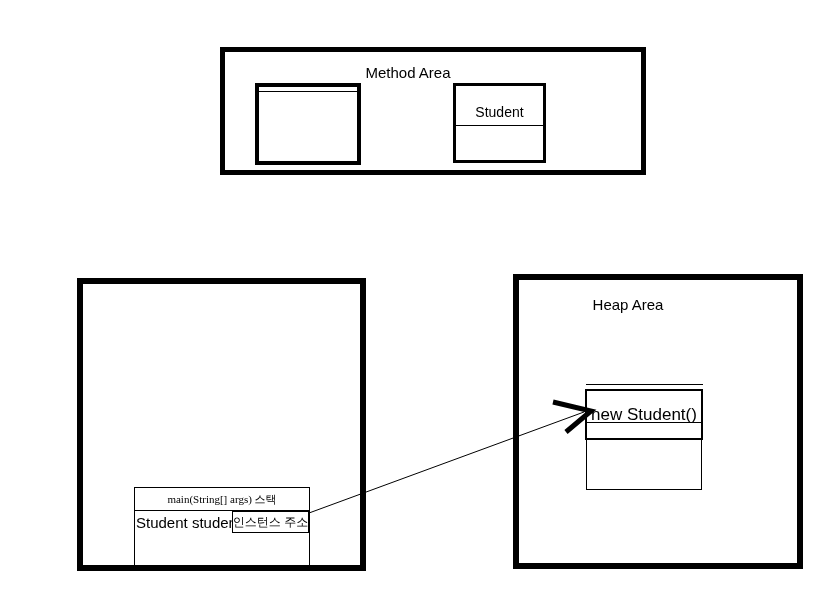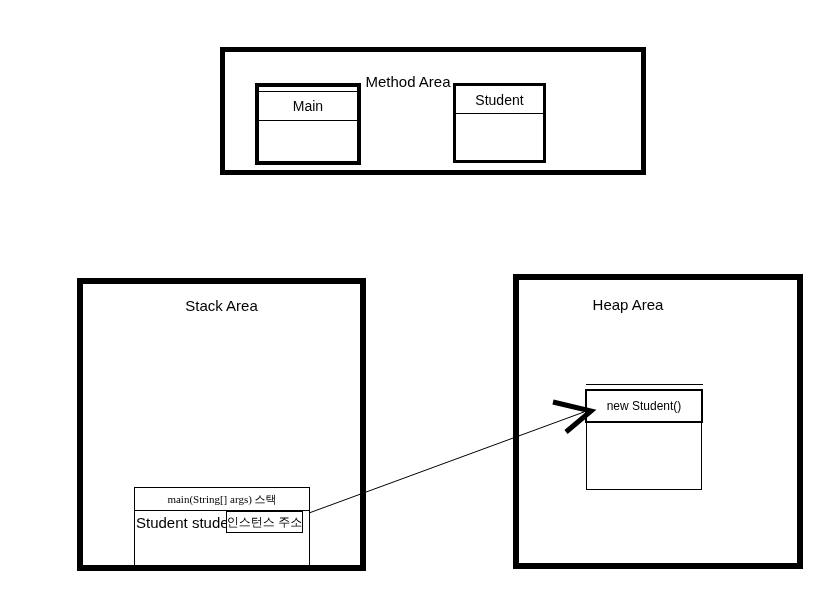--- a/index.html
+++ b/index.html
@@ -16,73 +16,71 @@
   .center { display: flex; align-items: center; justify-content: center; }
   .nowrap { white-space: nowrap; }
 
   
   #method-area { left: 220px; top: 47px;  width: 426px; height: 128px; border: 5px solid #000; }
   #stack-area  { left: 77px;  top: 278px; width: 289px; height: 293px; border: 6px solid #000; }
   #heap-area   { left: 513px; top: 274px; width: 290px; height: 295px; border: 6px solid #000; }
 
   
   .area-title { height: 18px; font-size: 15px; text-align: center; }
-  #method-title { left: 220px; top: 64px;  width: 376px; margin-top: 9px; }
+  #method-title { left: 220px; top: 64px;  width: 376px; }
   #stack-title  { left: 77px;  top: 297px; width: 289px; }
   #heap-title   { left: 513px; top: 296px; width: 230px; }
 
   
   #main-box { left: 255px; top: 83px; width: 106px; height: 82px; border: 4px solid #000;
               display: flex; flex-direction: column; }
   #main-box .topline { height: 4px; border-bottom: 1px solid #000; }
   #main-box .cls-header { height: 28px; border-bottom: 1px solid #000; font-size: 14px; }
   #main-box .cls-member { flex: 1; font-size: 11px; }
 
   #student-box { left: 453px; top: 83px; width: 93px; height: 80px; border: 3px solid #000;
                  display: flex; flex-direction: column; }
-  #student-box .cls-header { height: 27px; border-bottom: 1px solid #000; font-size: 14px; }
+  #student-box .cls-header { height: 27px; border-bottom: 1px solid #000; font-size: 14px; margin-top: 12px; }
   #student-box .cls-body { flex: 1; }
 
   
   #stack-frame { left: 134px; top: 487px; width: 176px; height: 80px; border: 1px solid #000; font-family: Liberation Serif, serif; }
   #stack-frame .frame-header { height: 22px; border-bottom: 1px solid #000; font-size: 11px; }
   #stack-var { left: 136px; top: 511px; width: 95px; height: 22px; font-size: 15px;
                display: flex; align-items: center; }
-  #instance-box { left: 226px; top: 511px; width: 77px; height: 22px; border: 1px solid #000;
+  #instance-box { left: 232px; top: 511px; width: 77px; height: 22px; border: 1px solid #000;
                   font-size: 12px; background: #ffffff; }
 
   
   #heap-topline { left: 586px; top: 384px; width: 117px; height: 1px; background: #000; }
-  #heap-header  { left: 585px; top: 389px; width: 118px; height: 34px; border: 2px solid #000;
-                  font-size: 12px; }
+  #heap-header  { left: 585px; top: 389px; width: 118px; height: 51px; border: 2px solid #000;
+                  font-size: 17px; }
   #heap-body    { left: 586px; top: 422px; width: 116px; height: 68px; border: 1px solid #000; }
 
   
   #arrow-svg { left: 0; top: 0; pointer-events: none; }
 </style>
 </head>
 <body>
 
 <div id="canvas">
 
   <div class="abs" id="method-area"></div>
   <div class="abs area-title" id="method-title">Method Area</div>
 
   <div class="abs" id="main-box">
     <div class="topline"></div>
-    <div class="cls-header center">Main</div>
   </div>
 
   <div class="abs" id="student-box">
     <div class="cls-header center">Student</div>
     <div class="cls-body"></div>
   </div>
 
   <div class="abs" id="stack-area"></div>
-  <div class="abs area-title" id="stack-title">Stack Area</div>
 
   <div class="abs" id="stack-frame">
     <div class="frame-header center nowrap">main(String[] args) 스택</div>
   </div>
   <div class="abs nowrap" id="stack-var">Student student</div>
   <div class="abs center nowrap" id="instance-box">인스턴스 주소</div>
 
   <div class="abs" id="heap-area"></div>
   <div class="abs area-title" id="heap-title">Heap Area</div>
 

